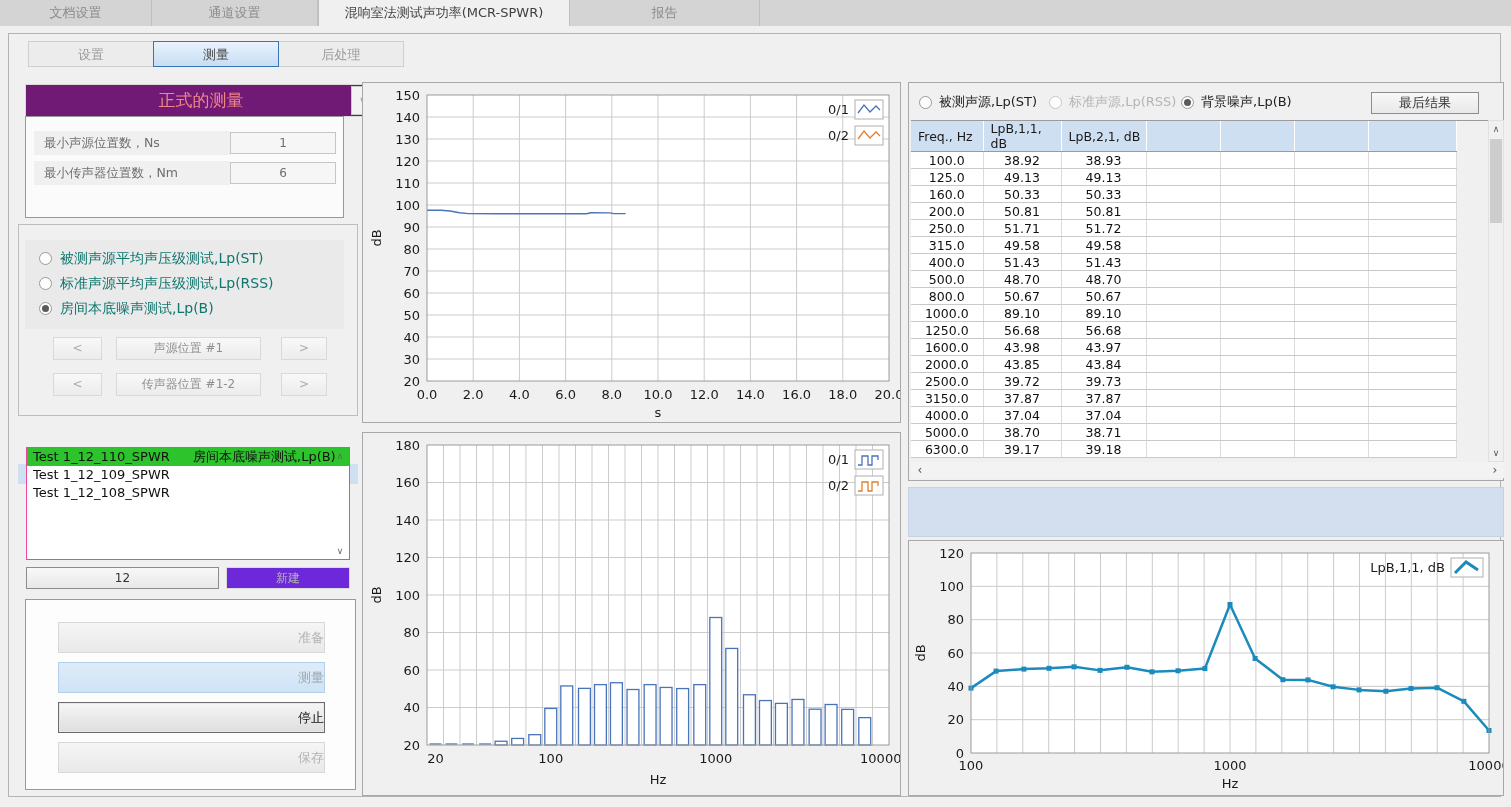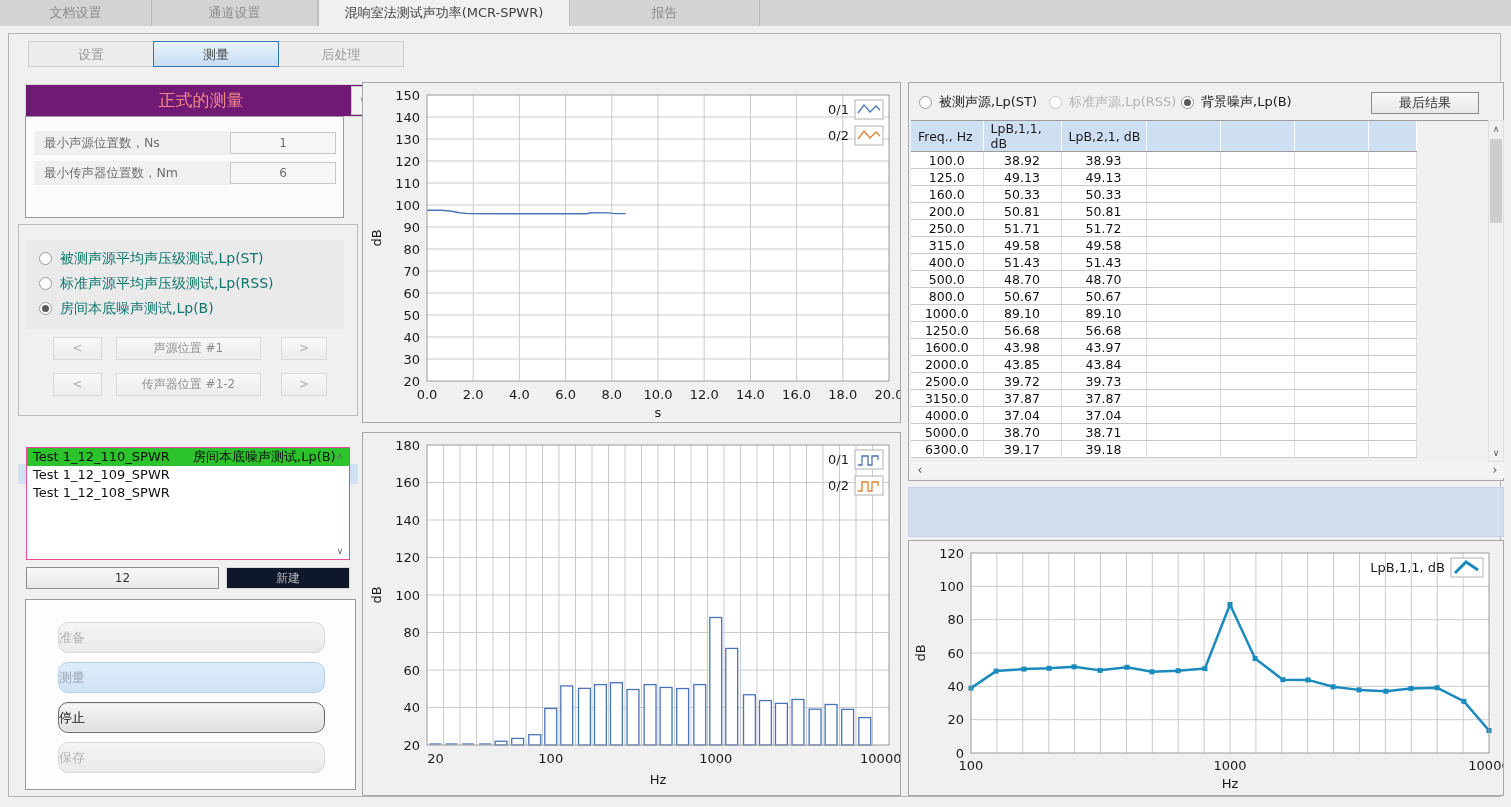--- a/index.html
+++ b/index.html
@@ -32,32 +32,32 @@
   .radio.dis{border-color:#c8c8c8;}
   .navrow{position:absolute;left:25px;width:319px;height:23px;}
   .navbtn{position:absolute;border:1px solid #d9d9d9;background:linear-gradient(#f8f8f8,#ececec);color:#ababab;text-align:center;height:23px;line-height:21px;font-size:12px;box-sizing:border-box;}
   .filetitle{position:absolute;left:18px;top:424px;width:340px;height:20px;background:#cfe0f3;line-height:20px;padding-left:8px;color:#222;font-size:12.5px;box-sizing:border-box;margin-top:40px;}
   .filelist{position:absolute;left:26px;top:447px;width:324px;height:113px;background:#fff;border:1px solid #ec4899;box-sizing:border-box;}
   .fl-item{height:18px;line-height:18px;font-size:13px;padding-left:6px;white-space:nowrap;color:#111;}
   .fl-item.sel{background:#2cc32c;}
   .fl-name{display:inline-block;min-width:160px;}
   .fl-arrow{position:absolute;right:3px;width:12px;text-align:center;color:#666;font-size:9px;}
   .btn{box-sizing:border-box;text-align:center;border:1px solid #8c8c8c;background:linear-gradient(#f8f8f8,#e8e8e8);color:#333;}
-  .btn.dis{border-color:#dadada;background:#0f172a;color:#b3b3b3;}
+  .btn.dis{border-color:#dadada;background:#6d28d9;color:#b3b3b3;}
   .actionbox{position:absolute;left:25px;top:599px;width:331px;height:191px;border:1px solid #999;background:#fdfdfd;box-sizing:border-box;}
-  .abtn{position:absolute;left:32px;width:267px;height:31px;line-height:29px;text-align:left;font-size:13px;box-sizing:border-box;border-radius:10px;}
+  .abtn{position:absolute;left:32px;width:267px;height:31px;line-height:29px;text-align:right;font-size:13px;box-sizing:border-box;}
   .abtn.disabled{border:1px solid #d8d8d8;background:linear-gradient(#f5f5f5,#e9e9e9);color:#b4b4b4;}
   .abtn.measure{border:1px solid #b5cfe7;background:linear-gradient(#ddecf9,#cfe3f6);color:#9fa8b0;}
   .abtn.stop{border:1px solid #6b6b6b;background:linear-gradient(#f6f6f6,#dedede);color:#111;box-shadow:inset 0 0 0 1px #e8e8e8;}
   
   .rradio{position:absolute;top:10px;display:flex;align-items:center;font-size:13px;color:#222;text-align:center;}
   .rradio .radio{margin-right:7px;}
   .rradio.dis{color:#b4b4b4;}
   .finalbtn{position:absolute;right:24px;top:9px;width:108px;height:22px;line-height:20px;font-size:13px;}
-  table.res{border-collapse:collapse;table-layout:fixed;width:506px;background:#fff;}
+  table.res{border-collapse:collapse;table-layout:fixed;width:546px;background:#fff;}
   table.res th{background:#cfdff2;border-right:1px solid #fff;border-bottom:1px solid #9a9a9a;height:19px;font-weight:normal;font-size:12.5px;text-align:left;padding:0 0 0 7px;color:#1a1a1a;}
   table.res td{border-right:1px solid #dcdcdc;border-bottom:1px solid #c9c9c9;height:16px;text-align:center;font-size:12.5px;color:#111;padding:0;}
   .tblwrap{position:absolute;left:2px;top:37px;width:577px;height:342px;overflow:hidden;border-top:1px solid #9a9a9a;}
   .vscroll{position:absolute;left:579px;top:37px;width:16px;height:342px;background:#f0f0f0;border:1px solid #e0e0e0;box-sizing:border-box;}
   .vthumb{position:absolute;left:1px;top:18px;width:12px;height:84px;background:#cdcdcd;}
   .sarrow{position:absolute;width:14px;height:14px;text-align:center;line-height:14px;color:#555;font-size:9px;}
   .hscroll{position:absolute;left:2px;top:379px;width:593px;height:16px;background:#f3f3f3;}
   .bluepanel{position:absolute;left:908px;top:487px;width:596px;height:50px;background:#d3dfee;border:1px solid #c4d2e4;box-sizing:border-box;}
   svg text{font-family:"DejaVu Sans","Liberation Sans",sans-serif;}
 </style>

